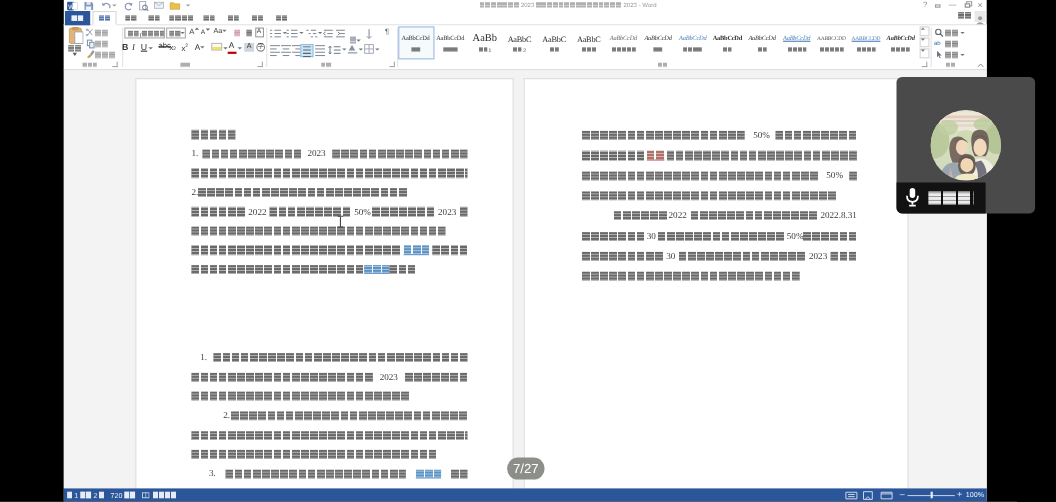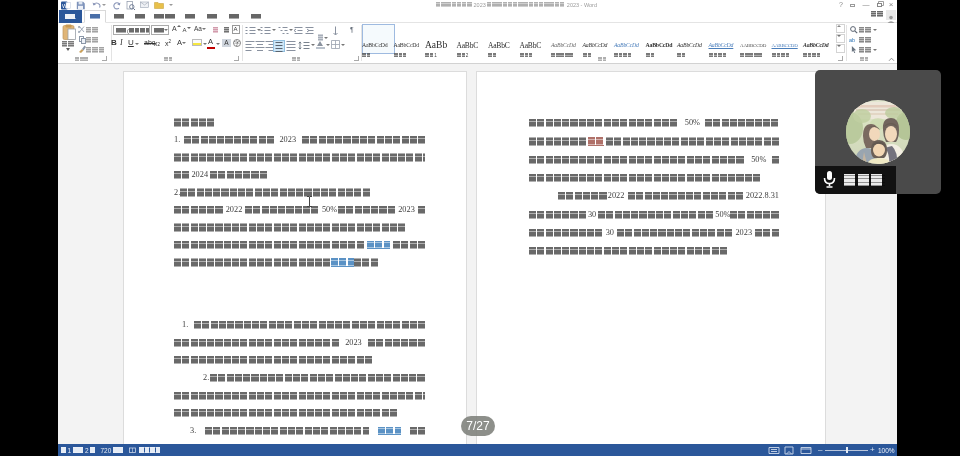--- a/index.html
+++ b/index.html
@@ -18,21 +18,21 @@
   #tabs { position:absolute; left:0; top:10px; height:13px; width:100%; font-size:6.5px; z-index:3; }
   .tab { position:absolute; top:0; height:13px; color:#5a5a5a; display:flex; align-items:center; justify-content:center; }
   #tabFile { background:#2b579a; color:#fff; }
   #tabHome { background:#fff; border:1px solid #d9d9d9; border-bottom:1px solid #fff; color:#2b579a; }
 
   
   #ribbon { position:absolute; left:0; top:22px; width:100%; height:42px; background:#fff; border-top:1px solid #e4e4e4; border-bottom:1px solid #d2d2d2; }
   .vsep { position:absolute; top:2px; height:36px; width:1px; background:#e3e3e3; }
   .launch { position:absolute; top:33px; width:5px; height:5px; border-right:1px solid #a9a9a9; border-bottom:1px solid #a9a9a9; }
   .ri { position:absolute; font-size:7px; color:#5d6673; line-height:8px; }
-  .sty { position:absolute; top:16px; width:31.5px; height:28px; text-align:left; }
+  .sty { position:absolute; top:6px; width:31.5px; height:28px; text-align:center; }
   .samp { position:relative; font-family:"Liberation Serif", serif; font-size:5.8px; color:#333; line-height:13px; height:13px; white-space:nowrap; letter-spacing:-0.2px; }
   .slab { position:relative; font-size:4.6px; color:#3f3f3f; line-height:8px; white-space:nowrap; }
 
   
   #docarea { position:absolute; left:0; top:64px; width:839px; height:380px; background:#f3f3f3; }
   .page { position:absolute; top:7px; bottom:0; background:#fff; border:1px solid #dcdcdc; border-bottom:none; }
   #page1 { left:65px; width:344px; }
   #page2 { left:418px; width:350px; }
   .doc { font-family:"Liberation Serif", serif; font-size:8.3px; color:#3d3d3d; position:absolute; }
   .ln { display:flex; justify-content:space-between; align-items:center; }
@@ -353,25 +353,20 @@
             <i class="zh z8" style="width:40.3px;"></i>
           </div>
         <div class="ln" style="height:17.5px;">
             <span style="">1.</span>
             <i class="zh z8" style="width:90.1px;"></i>
             <span style="">&nbsp;2023&nbsp;</span>
             <i class="zh z8" style="width:123.3px;"></i>
           </div>
         <div class="ln" style="height:17.5px;">
             <i class="zh z8" style="flex:1 1 auto;"></i>
-          </div>
-        <div class="lnl" style="height:17.5px;">
-            <i class="zh z8" style="width:15.4px;"></i>
-            <span style="">&nbsp;2024&nbsp;</span>
-            <i class="zh z8" style="width:56.9px;"></i>
           </div>
         <div class="lnl" style="height:17.5px;">
             <span style="">2.</span>
             <i class="zh z8" style="width:189.7px;"></i>
           </div>
         <div class="ln" style="height:17.5px;">
             <i class="zh z8" style="width:48.6px;"></i>
             <span style="">&nbsp;2022&nbsp;</span>
             <i class="zh z8" style="width:73.5px;"></i>
             <span style="">&nbsp;50%</span>

